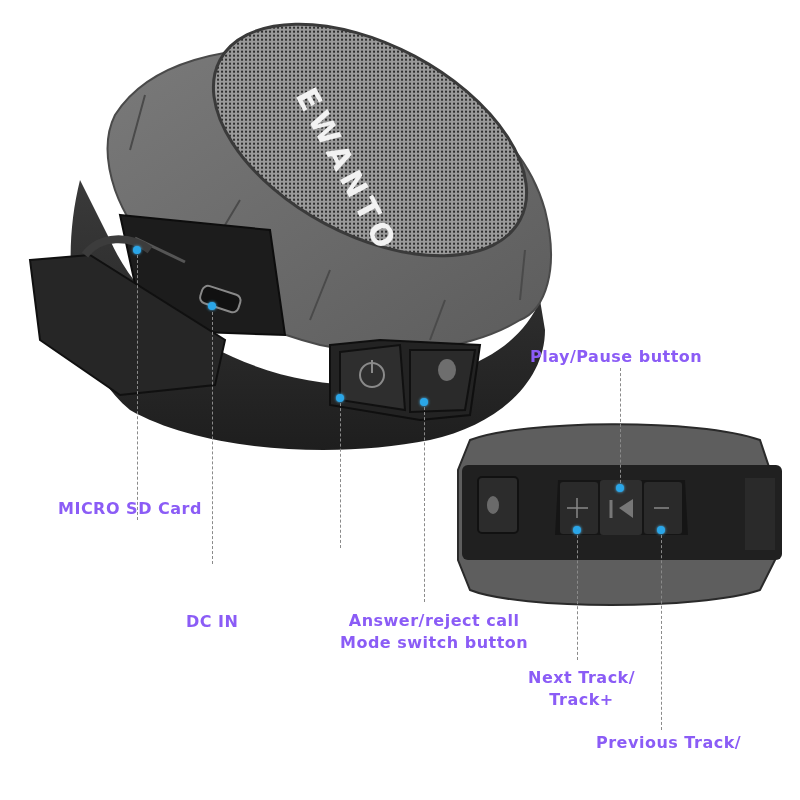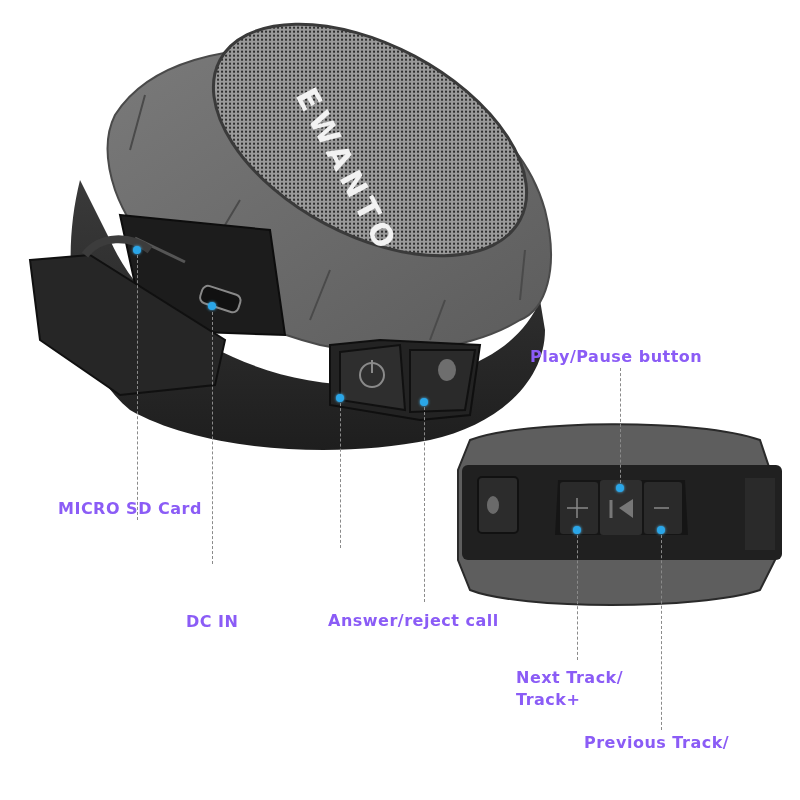--- a/index.html
+++ b/index.html
@@ -2,21 +2,21 @@
 <html><head>
 <meta charset="utf-8">
 <style>
   html, body { margin:0; padding:0; background:#ffffff; }
   body { width:800px; height:800px; position:relative; overflow:hidden;
          font-family:"DejaVu Sans", sans-serif; }
   .canvas { position:absolute; left:0; top:0; width:800px; height:800px; }
   .label { position:absolute; color:#8b5cf6; font-family:"DejaVu Sans", sans-serif;
            font-weight:bold; font-size:16px; letter-spacing:0.5px; white-space:nowrap;
            line-height:22px; }
-  .label.center { text-align:left; }
+  .label.center { text-align:center;margin-left:12px; }
   .dash { position:absolute; width:0; border-left:1.5px dashed #8a8a8a; }
   .dot { position:absolute; width:8px; height:8px; border-radius:50%;
          background:#2aa6e8; box-shadow:0 0 3px #4cc0ff; }
   svg { position:absolute; left:0; top:0; }
 </style>
 </head>
 <body>
 
 <div class="canvas">
 
@@ -105,20 +105,21 @@
   <div class="dot" style="left:420px; top:398px;"></div>
   <div class="dot" style="left:616px; top:484px;"></div>
   <div class="dot" style="left:573px; top:526px;"></div>
   <div class="dot" style="left:657px; top:526px;"></div>
 
   <div class="label" style="left:58px; top:498px;">MICRO SD Card</div>
   <div class="label" style="left:186px; top:571px;margin-top:40px;">DC IN</div>
 
   <div class="label center" style="left:328px; top:610px;">
     <div>Answer/reject call</div>
+    <div>Mode switch button</div>
   </div>
 
   <div class="label" style="left:530px; top:346px;">Play/Pause button</div>
 
   <div class="label center" style="left:516px; top:667px;">
     <div>Next Track/</div>
     <div>Track+</div>
   </div>
 
   <div class="label center" style="left:584px; top:732px;">

